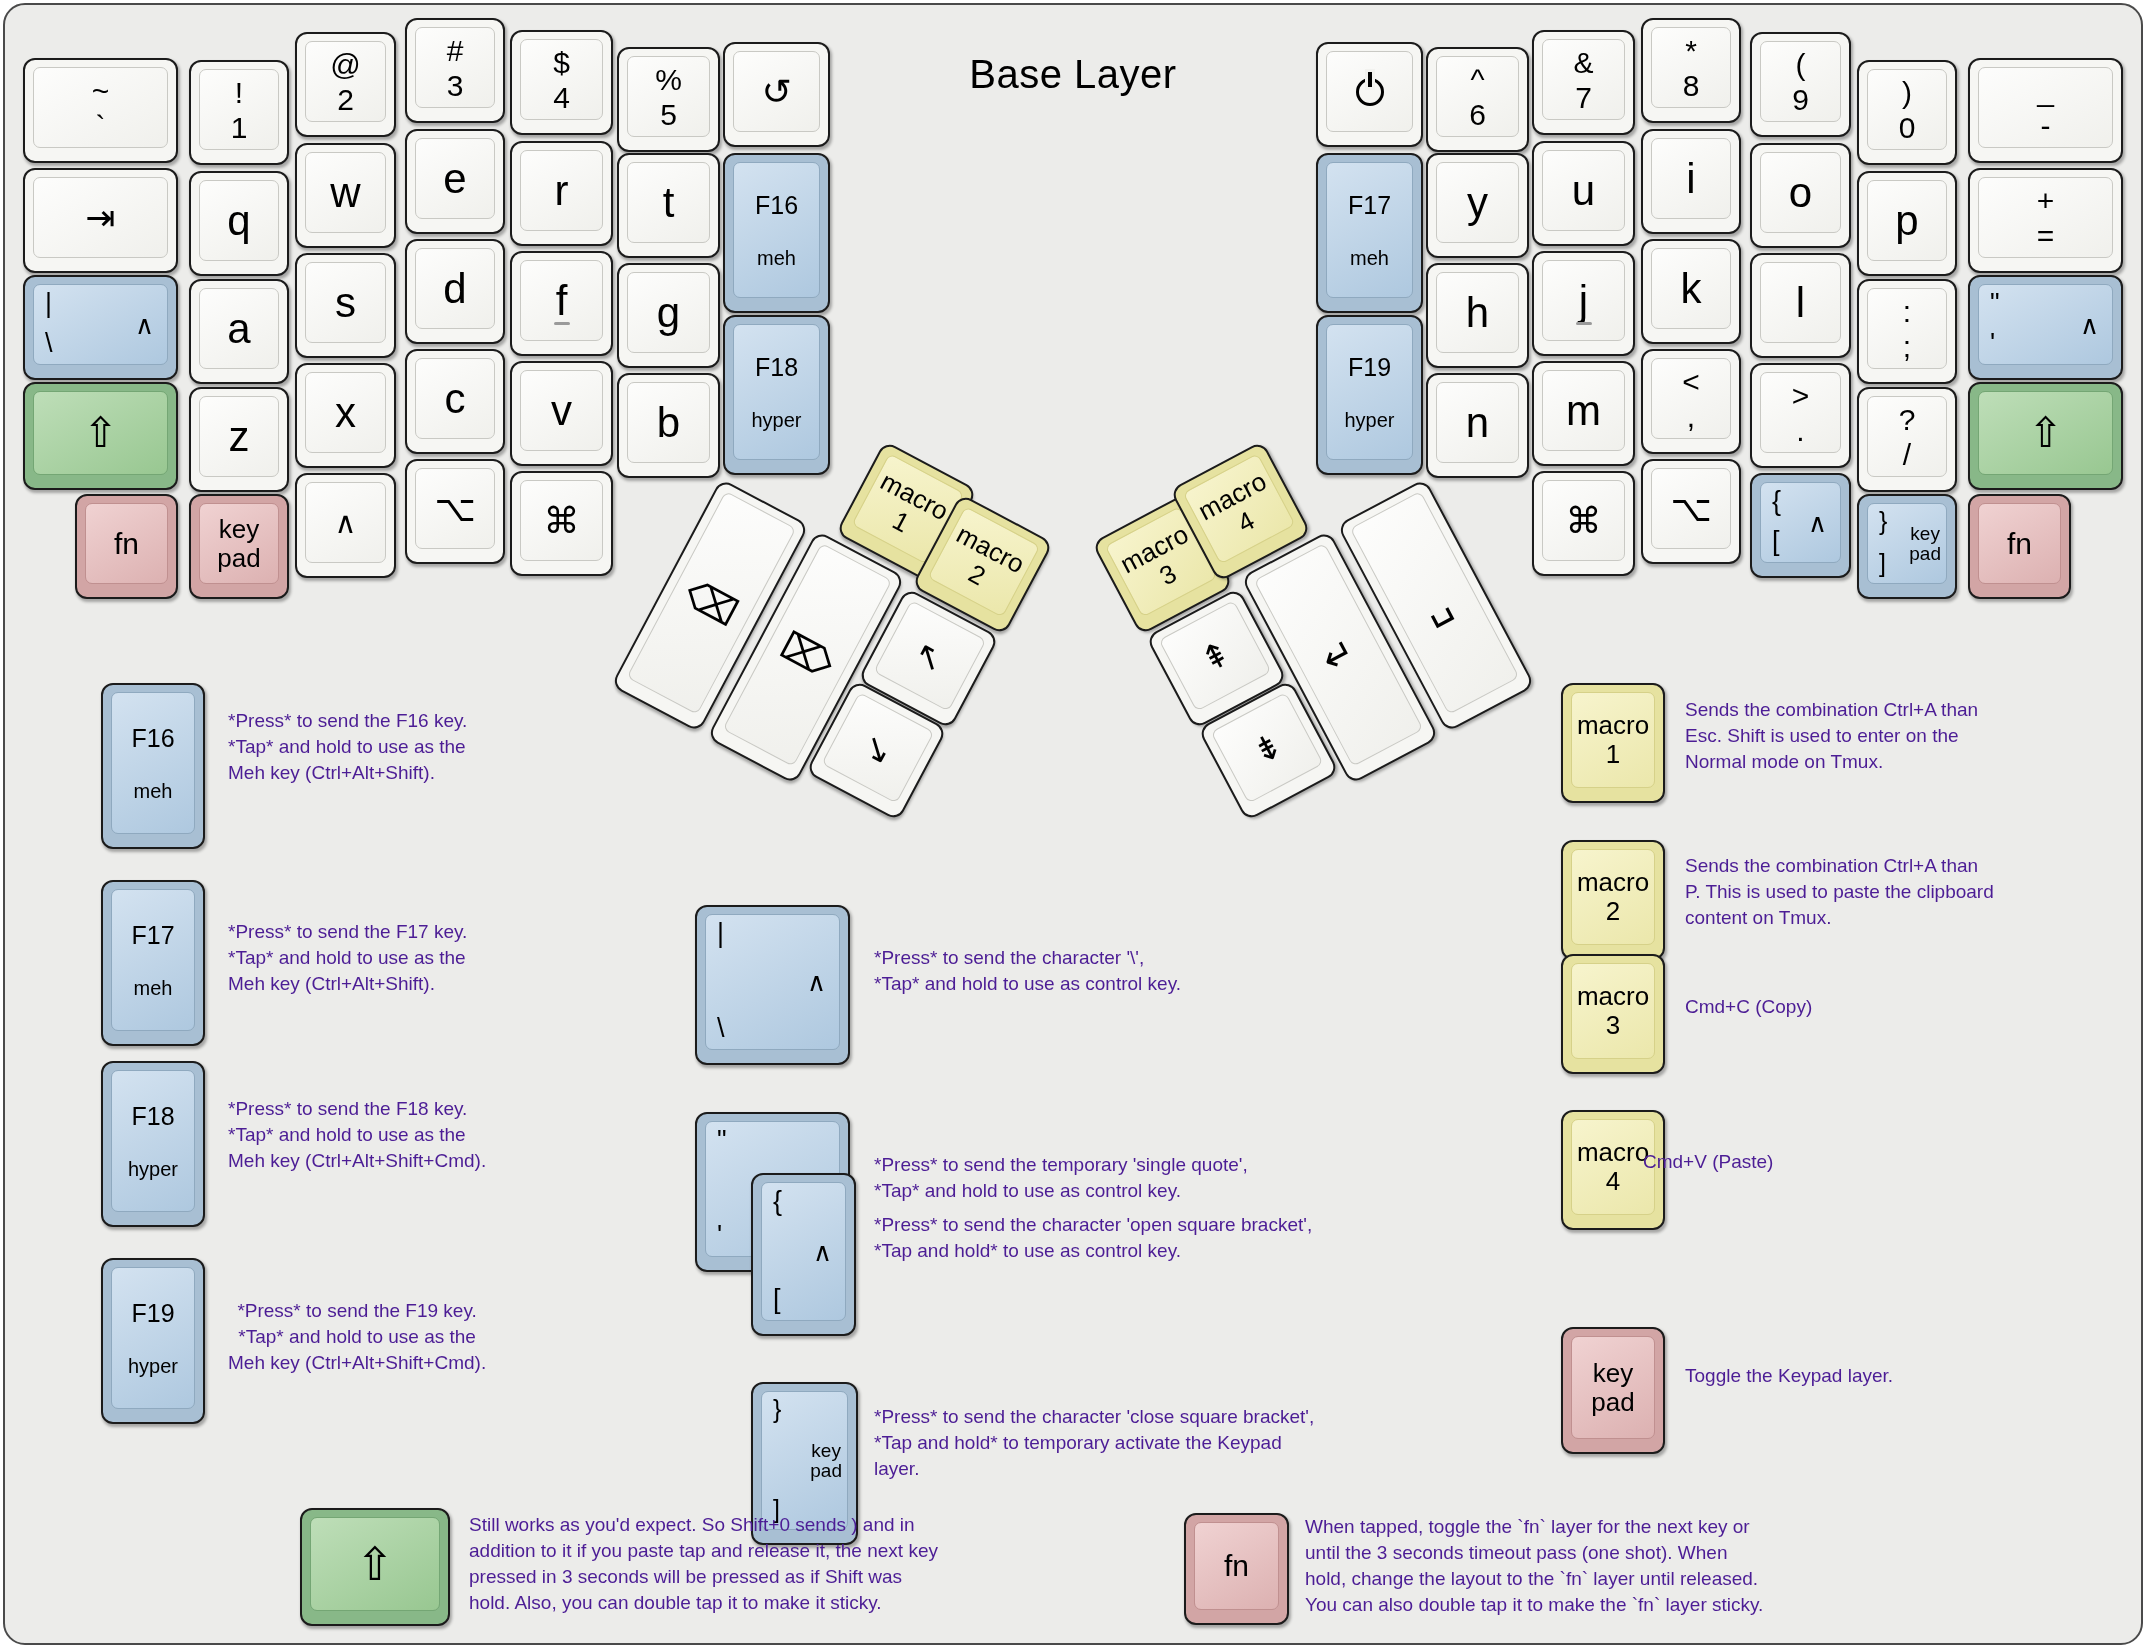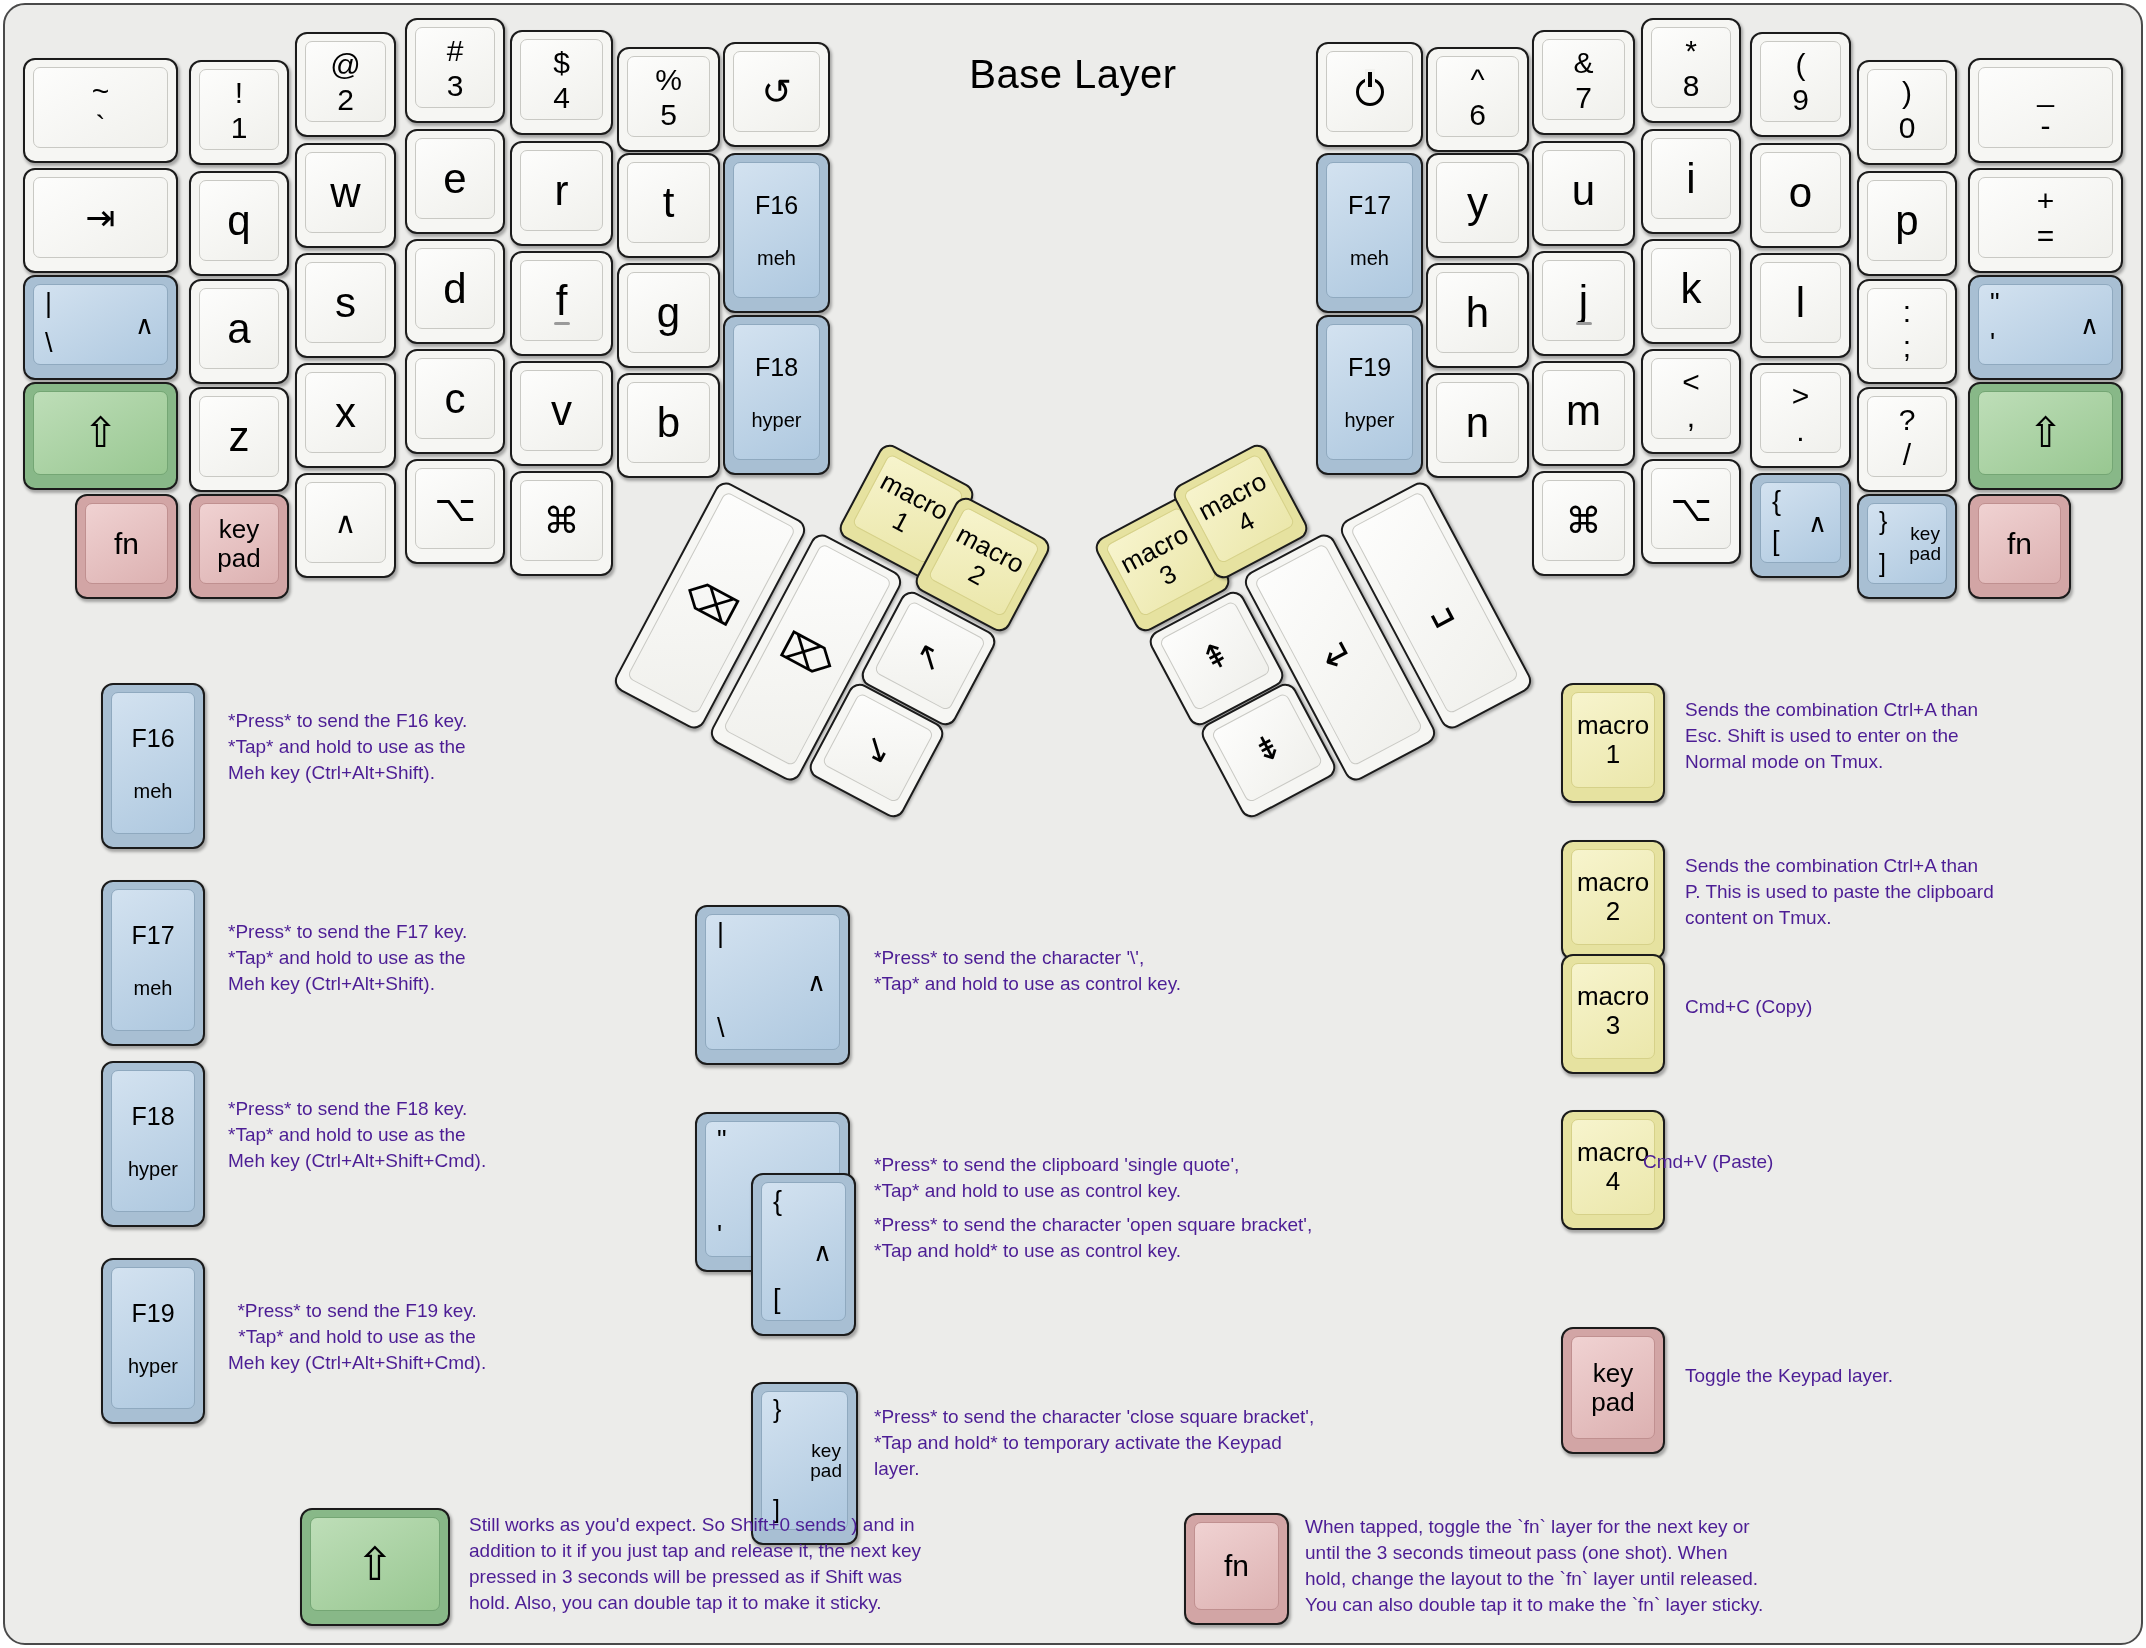--- a/index.html
+++ b/index.html
@@ -545,21 +545,21 @@
     <div class="ltext" style="left: 228px; top: 1298px; text-align: center;">
       <div>*Press* to send the F19 key.</div>
       <div>*Tap* and hold to use as the</div>
       <div>Meh key (Ctrl+Alt+Shift+Cmd).</div>
     </div>
     <div class="ltext" style="left: 874px; top: 945px;">
       <div>*Press* to send the character '\',</div>
       <div>*Tap* and hold to use as control key.</div>
     </div>
     <div class="ltext" style="left: 874px; top: 1152px;">
-      <div>*Press* to send the clipboard 'single quote',</div>
+      <div>*Press* to send the temporary 'single quote',</div>
       <div>*Tap* and hold to use as control key.</div>
     </div>
     <div class="ltext" style="left: 874px; top: 1404px;">
       <div>*Press* to send the character 'close square bracket',</div>
       <div>*Tap and hold* to temporary activate the Keypad</div>
       <div>layer.</div>
     </div>
     <div class="ltext" style="left: 874px; top: 1212px;">
       <div>*Press* to send the character 'open square bracket',</div>
       <div>*Tap and hold* to use as control key.</div>
@@ -578,21 +578,21 @@
       <div>Cmd+C (Copy)</div>
     </div>
     <div class="ltext" style="left: 1643px; top: 1149px;">
       <div>Cmd+V (Paste)</div>
     </div>
     <div class="ltext" style="left: 1685px; top: 1363px;">
       <div>Toggle the Keypad layer.</div>
     </div>
     <div class="ltext" style="left: 469px; top: 1512px;">
       <div>Still works as you'd expect. So Shift+0 sends ) and in</div>
-      <div>addition to it if you just tap and release it, the next key</div>
+      <div>addition to it if you paste tap and release it, the next key</div>
       <div>pressed in 3 seconds will be pressed as if Shift was</div>
       <div>hold. Also, you can double tap it to make it sticky.</div>
     </div>
     <div class="ltext" style="left: 1305px; top: 1514px;">
       <div>When tapped, toggle the `fn` layer for the next key or</div>
       <div>until the 3 seconds timeout pass (one shot). When</div>
       <div>hold, change the layout to the `fn` layer until released.</div>
       <div>You can also double tap it to make the `fn` layer sticky.</div>
     </div>
   </div>

